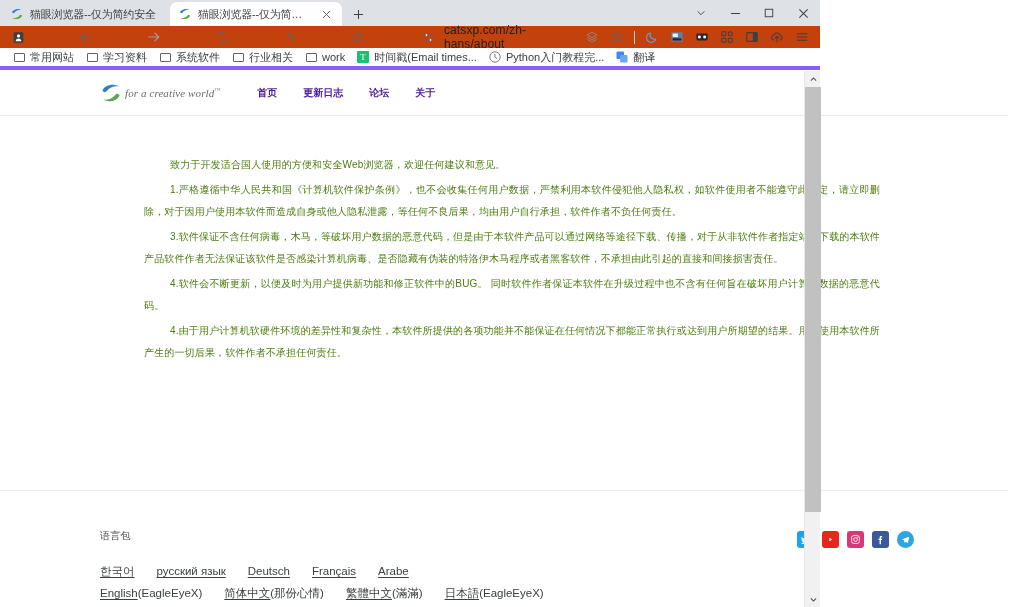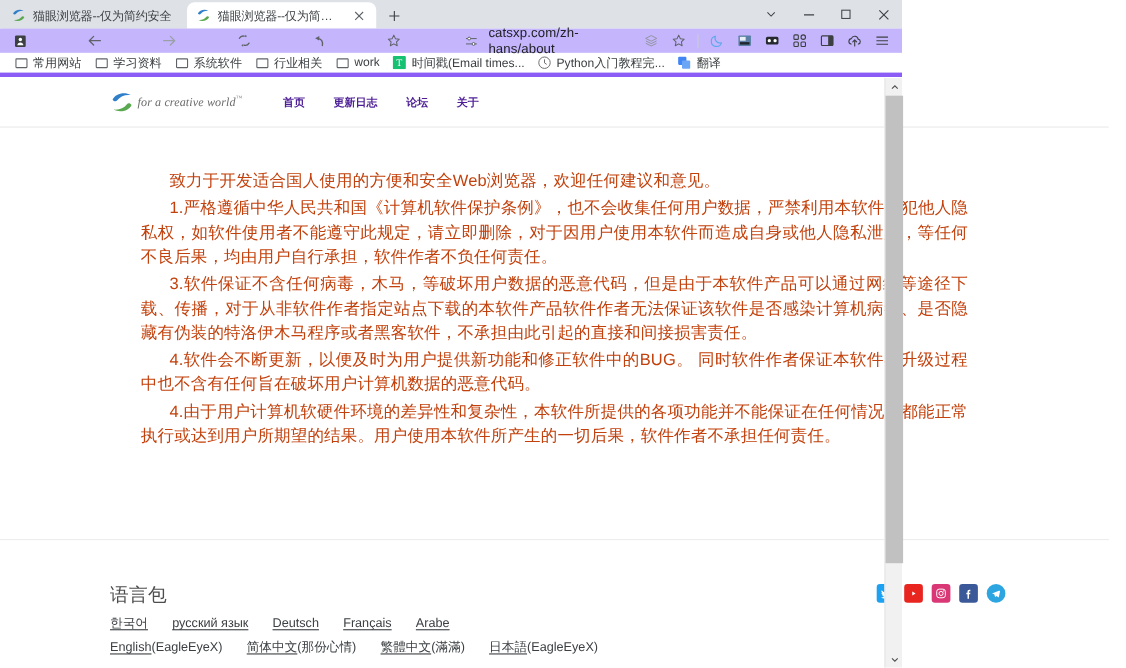--- a/index.html
+++ b/index.html
@@ -66,21 +66,21 @@
   .wbtn {
     width: 34px; height: 26px;
     display: flex; align-items: center; justify-content: center;
     color: #3c4043;
   }
   .wbtn svg { display:block; }
 
   
   .toolbar {
     height: 22px;
-    background: #c4b5fd;
+    background: #c2410c;
     display: flex;
     align-items: center;
     padding: 0 6px 0 6px;
     position: relative;
     gap: 44px;
   }
   .tbtn {
     width: 24px; height: 20px;
     display: flex; align-items: center; justify-content: center;
     color: #5f6368;
@@ -166,24 +166,24 @@
     text-decoration: none;
     font-weight: bold;
   }
 
   
   .article {
     padding: 38px 0 0 0;
     width: 1008px;
   }
   .article p {
-    font-size: 15px;
+    font-size: 10px;
     line-height: 22px;
-    color: #c2410c;
-    margin: 0 0 3px 0;
+    color: #4d7c0f;
+    margin: 0 0 3px 16px;
     padding: 0 128px 0 128px;
     text-align: justify;
     letter-spacing: 0.15px;
   }
   .article p.indent { text-indent: 0; }
   .contact {
     padding: 26px 128px 0 128px;
   }
   .contact div {
     font-size: 12.5px;
@@ -200,23 +200,23 @@
     background: #ededed;
   }
   .footer {
     position: absolute;
     left: 0; top: 420px;
     width: 1008px;
     padding: 38px 0 0 0;
   }
   .langblock { padding-left: 100px; }
   .langtitle {
-    font-size: 17px;
+    font-size: 10px;
     color: #4d4d4d;
-    margin-bottom: 7px;
+    margin-bottom: 21px;
     letter-spacing: 0.3px;
   }
   .langrow { display: flex; align-items: baseline; gap: 0; margin-bottom: 7px; }
   .langitem {
     font-size: 11.5px;
     color: #3c4043;
     margin-right: 22px;
     white-space: nowrap;
   }
   .langitem .u { text-decoration: underline; text-underline-offset: 2px; }

